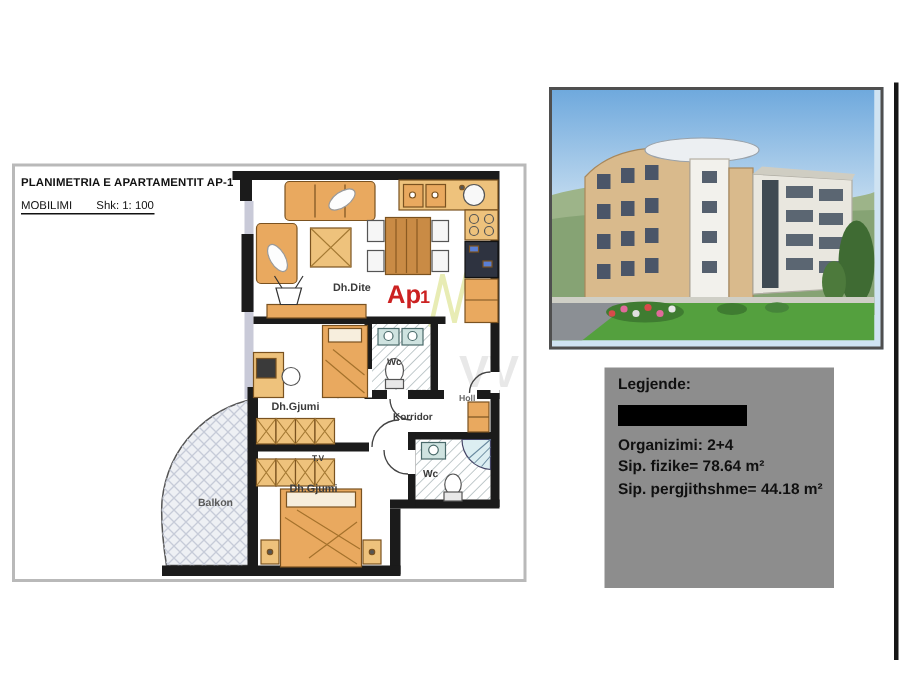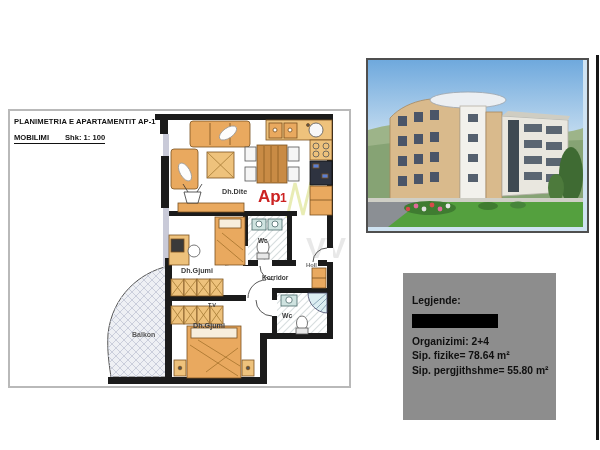--- a/index.html
+++ b/index.html
@@ -3,32 +3,32 @@
 <meta charset="utf-8">
 <style>
   html,body{margin:0;padding:0;background:#fff;}
   #stage{position:relative;width:600px;height:450px;background:#ffffff;overflow:hidden;
          font-family:"Liberation Sans",sans-serif;}
   
   .plan-frame{position:absolute;left:8px;top:109px;width:343px;height:279px;
               border:2px solid #b9b9b9;background:#ffffff;box-sizing:border-box;}
   .title-block{position:absolute;left:14px;top:117px;width:160px;color:#111;}
   .title-line1{font-size:7.6px;font-weight:bold;letter-spacing:.1px;white-space:nowrap;}
-  .title-line2{display:inline-flex;margin-top:3px;font-size:7.6px;font-weight:bold;
+  .title-line2{display:inline-flex;margin-top:3px;font-size:7.6px;font-weight:normal;
                border-bottom:1.5px solid #111;padding-bottom:1px;white-space:nowrap;}
   .title-line2 .gap{display:inline-block;width:16px;}
   
   #plan-svg{position:absolute;left:0;top:0;width:600px;height:450px;}
   
   .photo-frame{position:absolute;left:366px;top:58px;width:219px;height:171px;
                border:2px solid #4f4f4f;background:#cfe3f2;}
   .photo-frame svg{display:block;}
   
   .legend{position:absolute;left:403px;top:245px;width:153px;height:147px;
-          background:#8d8d8d;box-sizing:border-box;padding:21px 6px 6px 9px;color:#101010;margin-top:28px;}
+          background:#8d8d8d;box-sizing:border-box;padding:5px 6px 6px 9px;color:#101010;}
   .legend .ln{font-size:10.3px;font-weight:bold;line-height:14.5px;white-space:nowrap;}
   .legend .redbar{width:86px;height:14px;background:#000;margin:5px 0 7px 0;}
   .rightline{position:absolute;left:596px;top:55px;width:3px;height:385px;background:#161616;}
 </style>
 </head>
 <body>
 
 <div id="stage">
 
   <div class="plan-frame"></div>
@@ -292,18 +292,18 @@
       <ellipse cx="120" cy="146" rx="10" ry="4" fill="#3f7c31"></ellipse>
       <ellipse cx="150" cy="145" rx="8" ry="3.5" fill="#46853a"></ellipse>
     </svg>
   </div>
 
   <div class="legend">
     <div class="ln">Legjende:</div>
     <div class="redbar"></div>
     <div class="ln">Organizimi: 2+4</div>
     <div class="ln">Sip. fizike= 78.64 m²</div>
-    <div class="ln">Sip. pergjithshme= 55.80 m²</div>
+    <div class="ln">Sip. pergjithshme= 44.18 m²</div>
   </div>
 
   <div class="rightline"></div>
 
 </div>
 
 </body></html>

